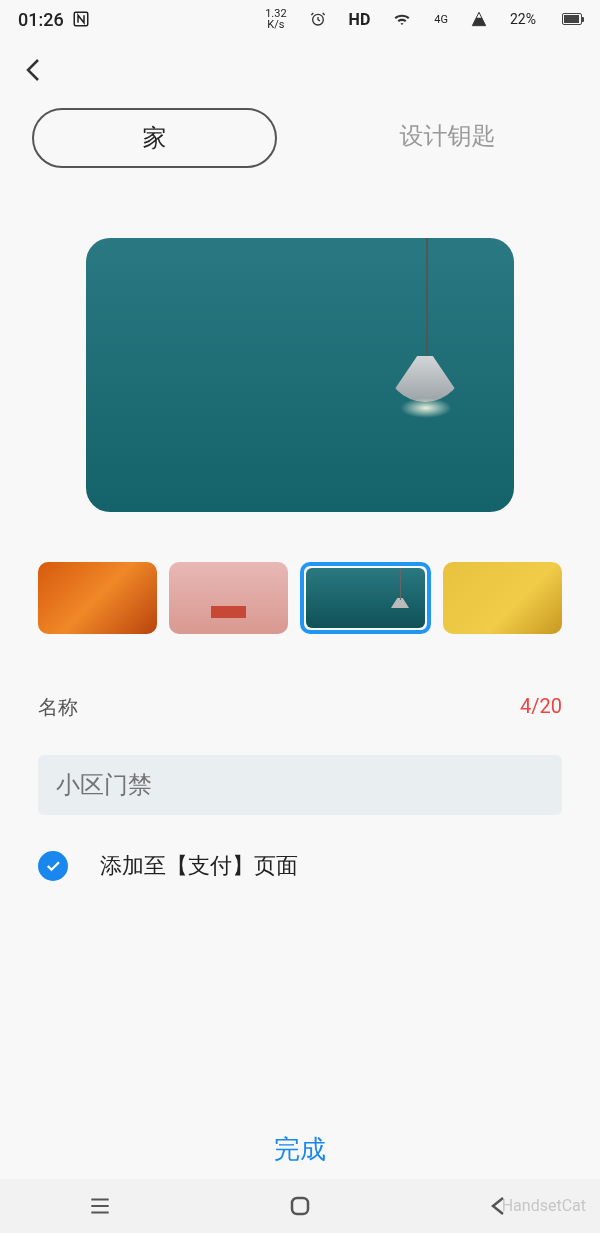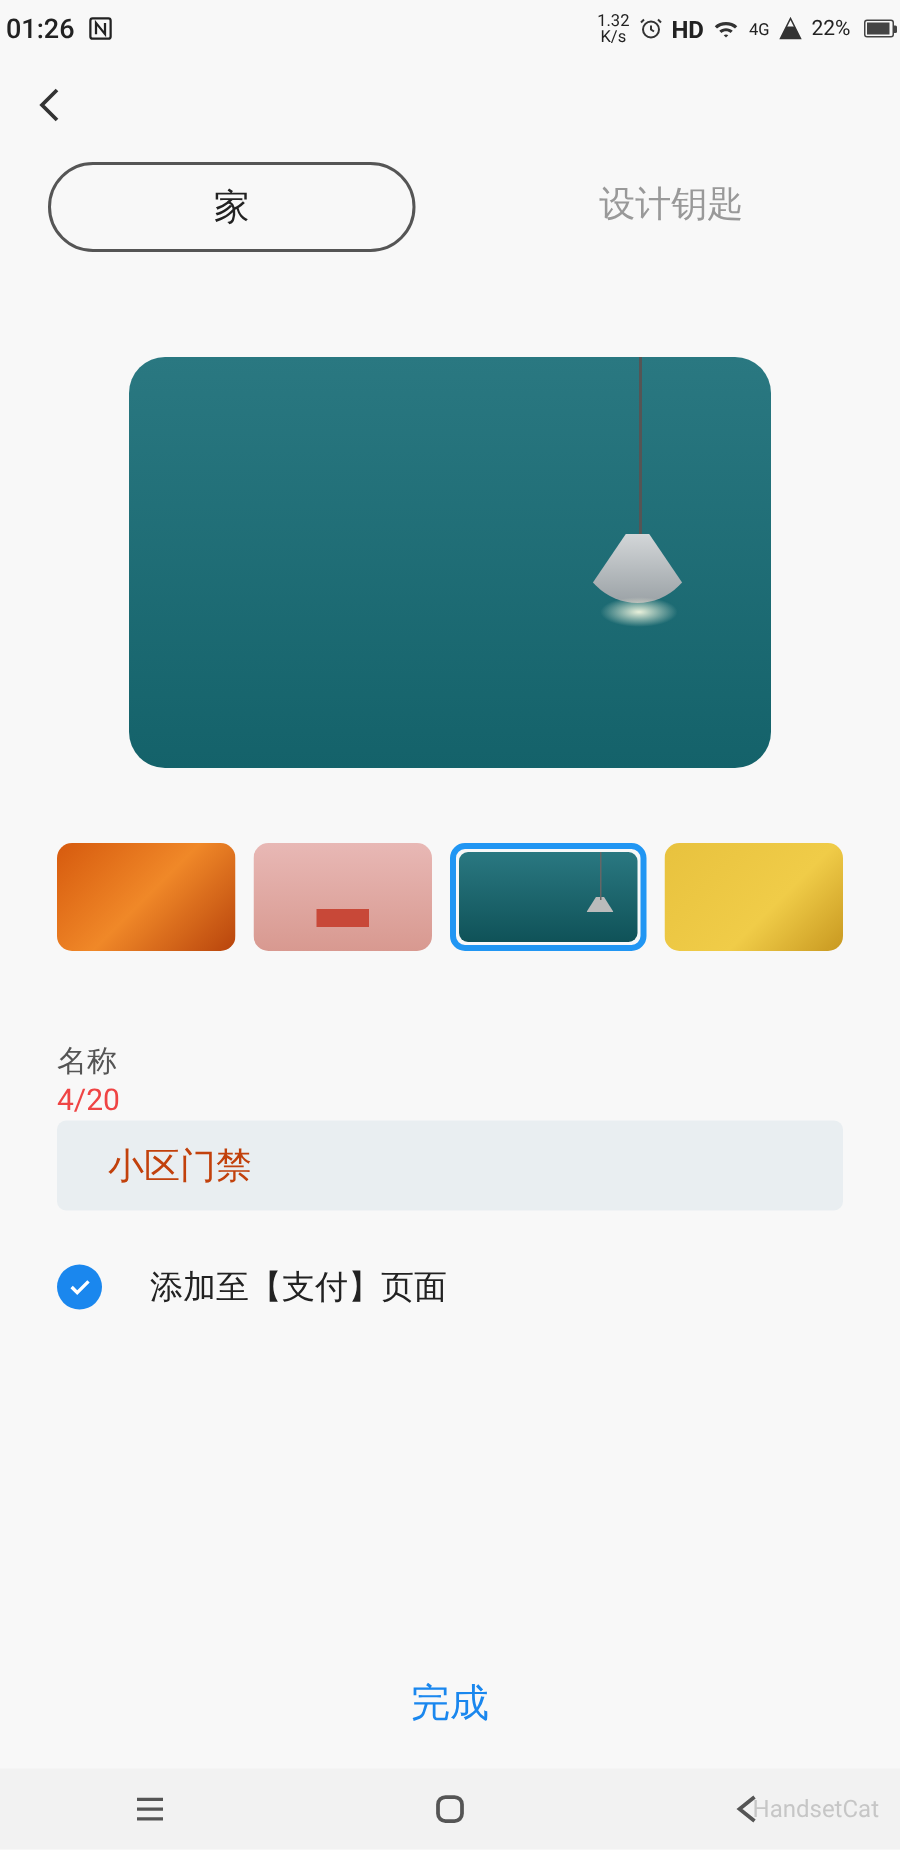--- a/index.html
+++ b/index.html
@@ -9,27 +9,27 @@
       background: #f8f8f8;
       font-family: -apple-system, BlinkMacSystemFont, "Segoe UI", Roboto, sans-serif;
       overflow: hidden;
       position: relative;
     }
     .status-bar {
       height: 38px;
       display: flex;
       justify-content: space-between;
       align-items: center;
-      padding: 0 4px;
+      padding: 0 18px;
       background: #f8f8f8;
       font-size: 18px;
       color: #222;
     }
     .status-left { display: flex; align-items: center; gap: 8px; font-weight: 500; }
-    .status-right { display: flex; align-items: center; gap: 6px; font-size: 14px; }
+    .status-right { display: flex; align-items: center; gap: 23px; font-size: 14px; }
     .status-right .speed { font-size: 11px; line-height: 1; }
     .nfc-icon { width: 18px; height: 18px; }
     .header {
       display: flex;
       align-items: center;
       padding: 18px 20px 24px;
       gap: 18px;
     }
     .back-btn { width: 28px; height: 28px; display: flex; align-items: center; justify-content: center; }
     .page-title { font-size: 30px; font-weight: 500; color: #222; }
@@ -97,53 +97,53 @@
     }
     .thumb.selected .thumb-inner { border-radius: 6px; height: 100%; }
     .thumb-orange { background: linear-gradient(135deg, #d65a0e 0%, #f08828 50%, #b8440c 100%); }
     .thumb-pink { background: linear-gradient(180deg, #e8b8b5 0%, #d89990 100%); position: relative; }
     .thumb-pink::after { content: ''; position: absolute; bottom: 16px; left: 35%; width: 30%; height: 12px; background: #c84838; }
     .thumb-teal { background: linear-gradient(180deg, #2a7881 0%, #0f5258 100%); position: relative; }
     .thumb-teal::after { content: ''; position: absolute; top: 0; right: 24px; width: 1px; height: 32px; background: #666; }
     .thumb-teal::before { content: ''; position: absolute; top: 30px; right: 16px; width: 18px; height: 10px; background: #bbb; clip-path: polygon(35% 0, 65% 0, 100% 100%, 0 100%); }
     .thumb-yellow { background: linear-gradient(135deg, #e8c23e 0%, #f0cc48 60%, #c89820 100%); }
     .name-section { padding: 0 38px; margin-bottom: 36px; }
-    .name-header { display: flex; justify-content: space-between; margin-bottom: 2px; flex-direction: column; }
+    .name-header { display: flex; justify-content: space-between; margin-bottom: 34px; }
     .name-label { font-size: 20px; color: #555; }
     .name-count { font-size: 20px; color: #ef4444; }
     .name-input {
       height: 60px;
       background: #e9eef1;
       border-radius: 6px;
-      padding: 0 34px;
+      padding: 0 18px;
       display: flex;
       align-items: center;
       font-size: 24px;
-      color: #c2410c;
+      color: #737373;
     }
     .checkbox-row {
       display: flex;
       align-items: center;
       gap: 32px;
       padding: 0 38px;
     }
     .checkbox {
       width: 30px;
       height: 30px;
       border-radius: 50%;
       background: #1a87ee;
       display: flex;
       align-items: center;
       justify-content: center;
     }
     .checkbox svg { width: 18px; height: 18px; }
     .checkbox-label { font-size: 22px; color: #222; }
     .done-btn {
       position: absolute;
-      bottom: 80px;
+      bottom: 66px;
       left: 0;
       width: 100%;
       text-align: center;
       font-size: 26px;
       color: #1a87ee;
       font-weight: 500;
     }
     .nav-bar {
       position: absolute;
       bottom: 0;

